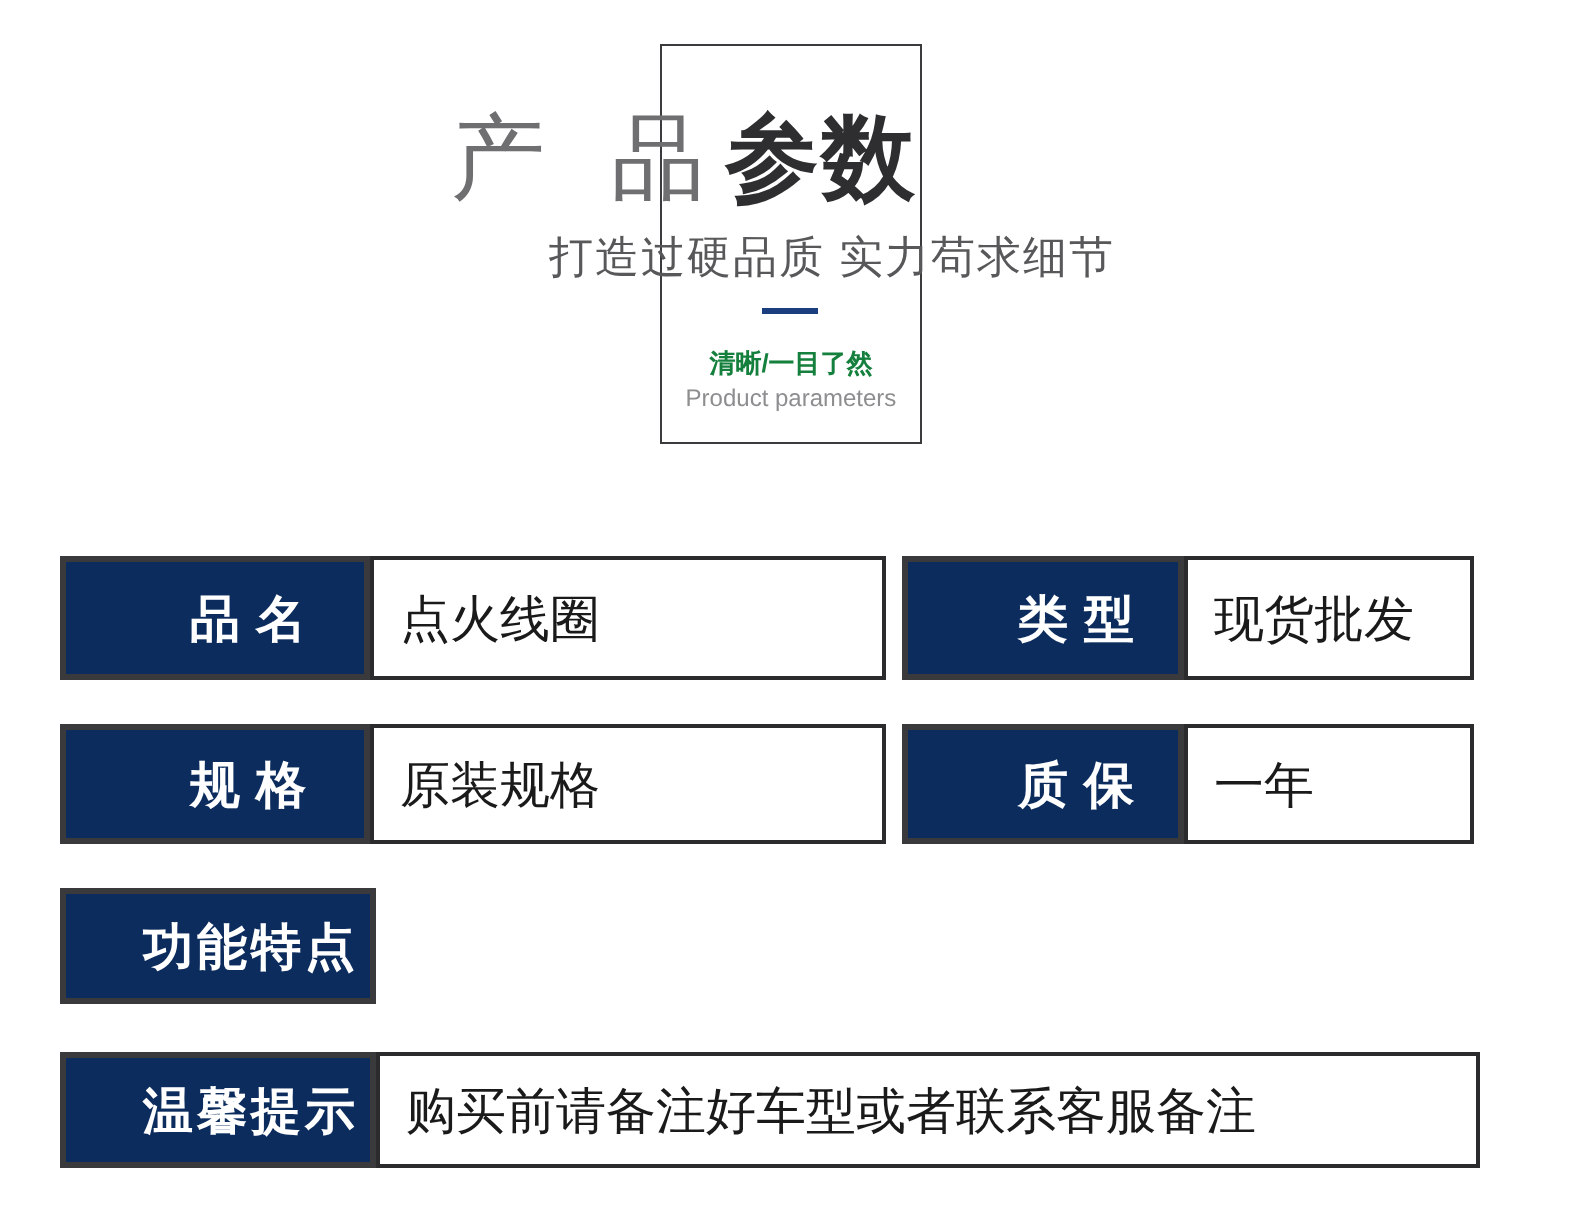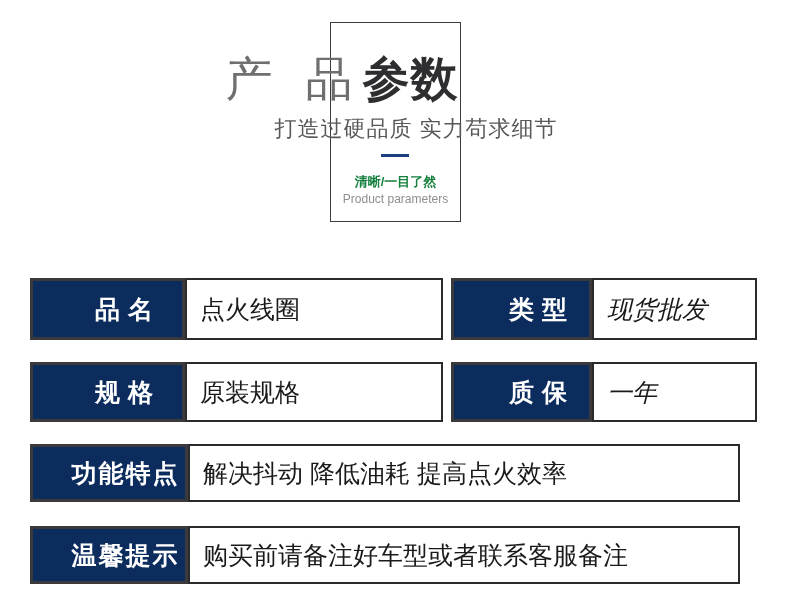--- a/index.html
+++ b/index.html
@@ -141,21 +141,21 @@
     font-size: 25px;
     padding-left: 13px;
     white-space: nowrap;
   }
   .gap { width: 8px; }
 
   
   .w-label-a { width: 155px; }
   .w-value-a { width: 258px; }
   .w-label-b { width: 141px; }
-  .w-value-b { width: 165px; font-style: italic; }
+  .w-value-b { width: 145px; }
   .w-label-wide { width: 158px; }
   .w-value-wide { width: 552px; }
   .w-value-wide2 { width: 552px; }
 </style>
 </head>
 <body>
 
 <div class="header">
 
   <div class="header-frame"></div>
@@ -186,21 +186,20 @@
   <div class="spec-row row-2">
     <div class="cell-label w-label-a narrow">规格</div>
     <div class="cell-value w-value-a">原装规格</div>
     <div class="gap"></div>
     <div class="cell-label w-label-b narrow">质保</div>
     <div class="cell-value w-value-b">一年</div>
   </div>
 
   <div class="spec-row row-3">
     <div class="cell-label w-label-wide">功能特点</div>
-    <div class="cell-value w-value-wide">解决抖动 降低油耗 提高点火效率</div>
   </div>
 
   <div class="spec-row row-4">
     <div class="cell-label w-label-wide">温馨提示</div>
     <div class="cell-value w-value-wide2">购买前请备注好车型或者联系客服备注</div>
   </div>
 
 </div>
 
 </body></html>

